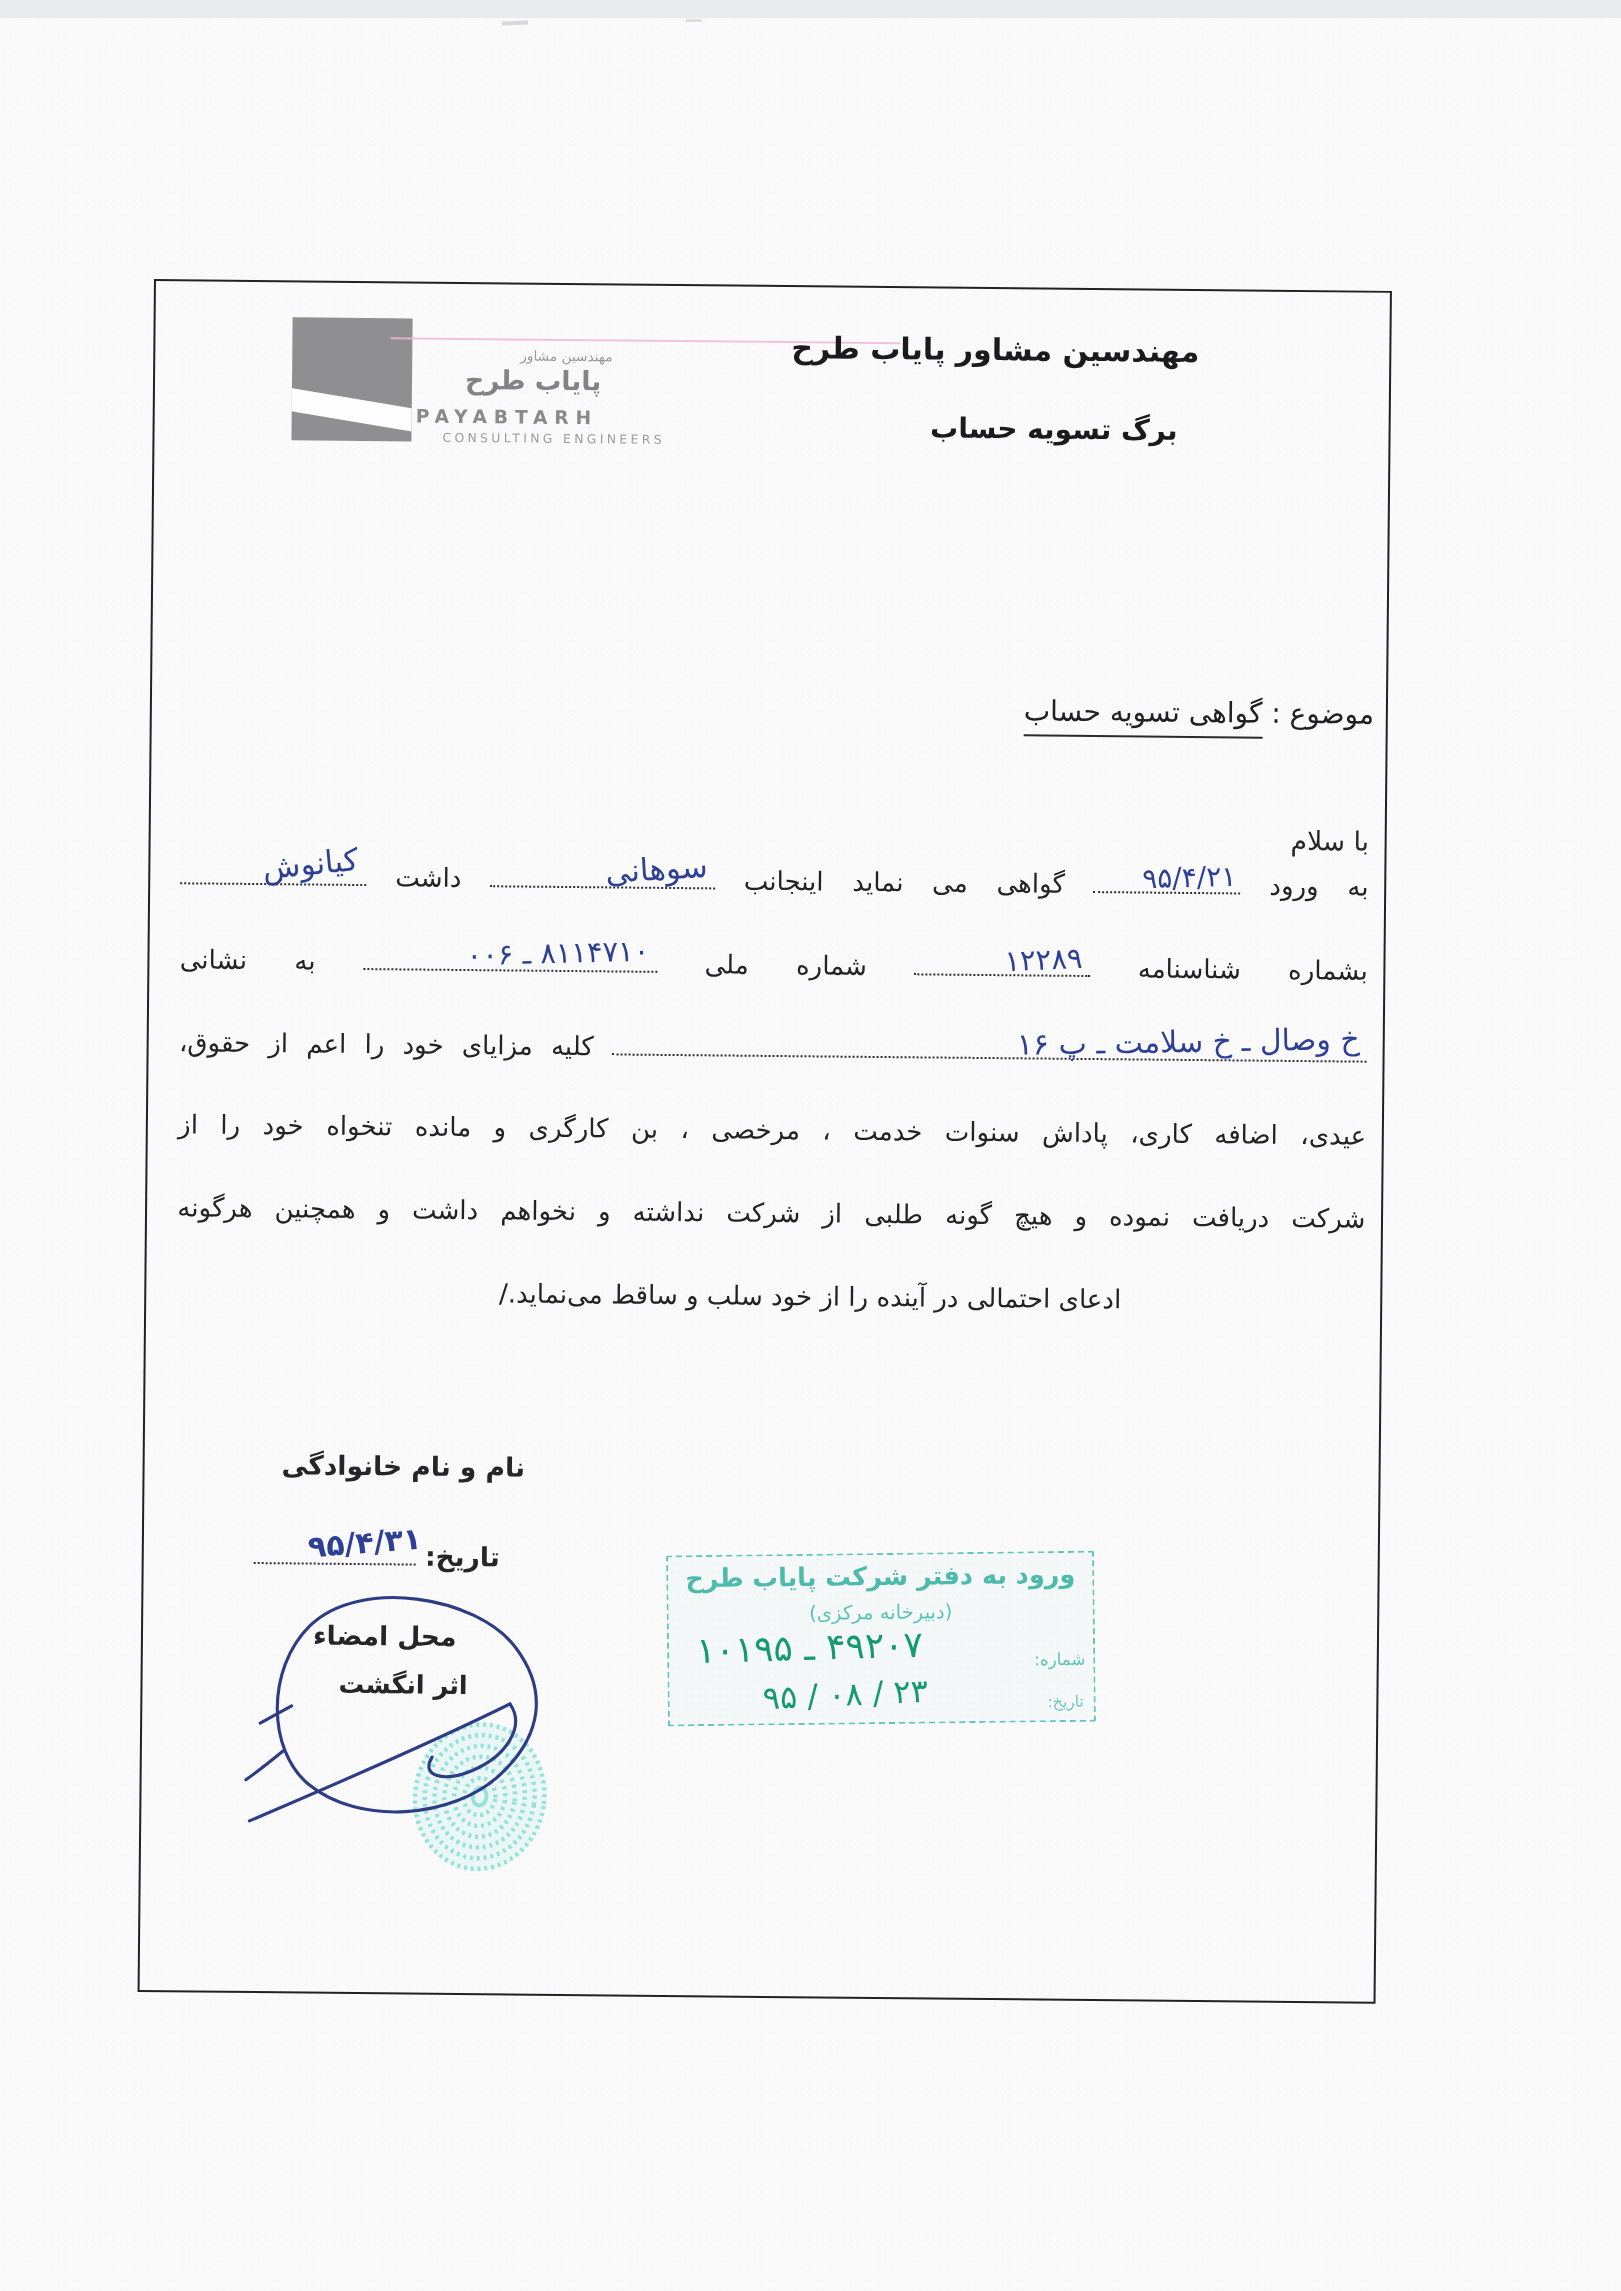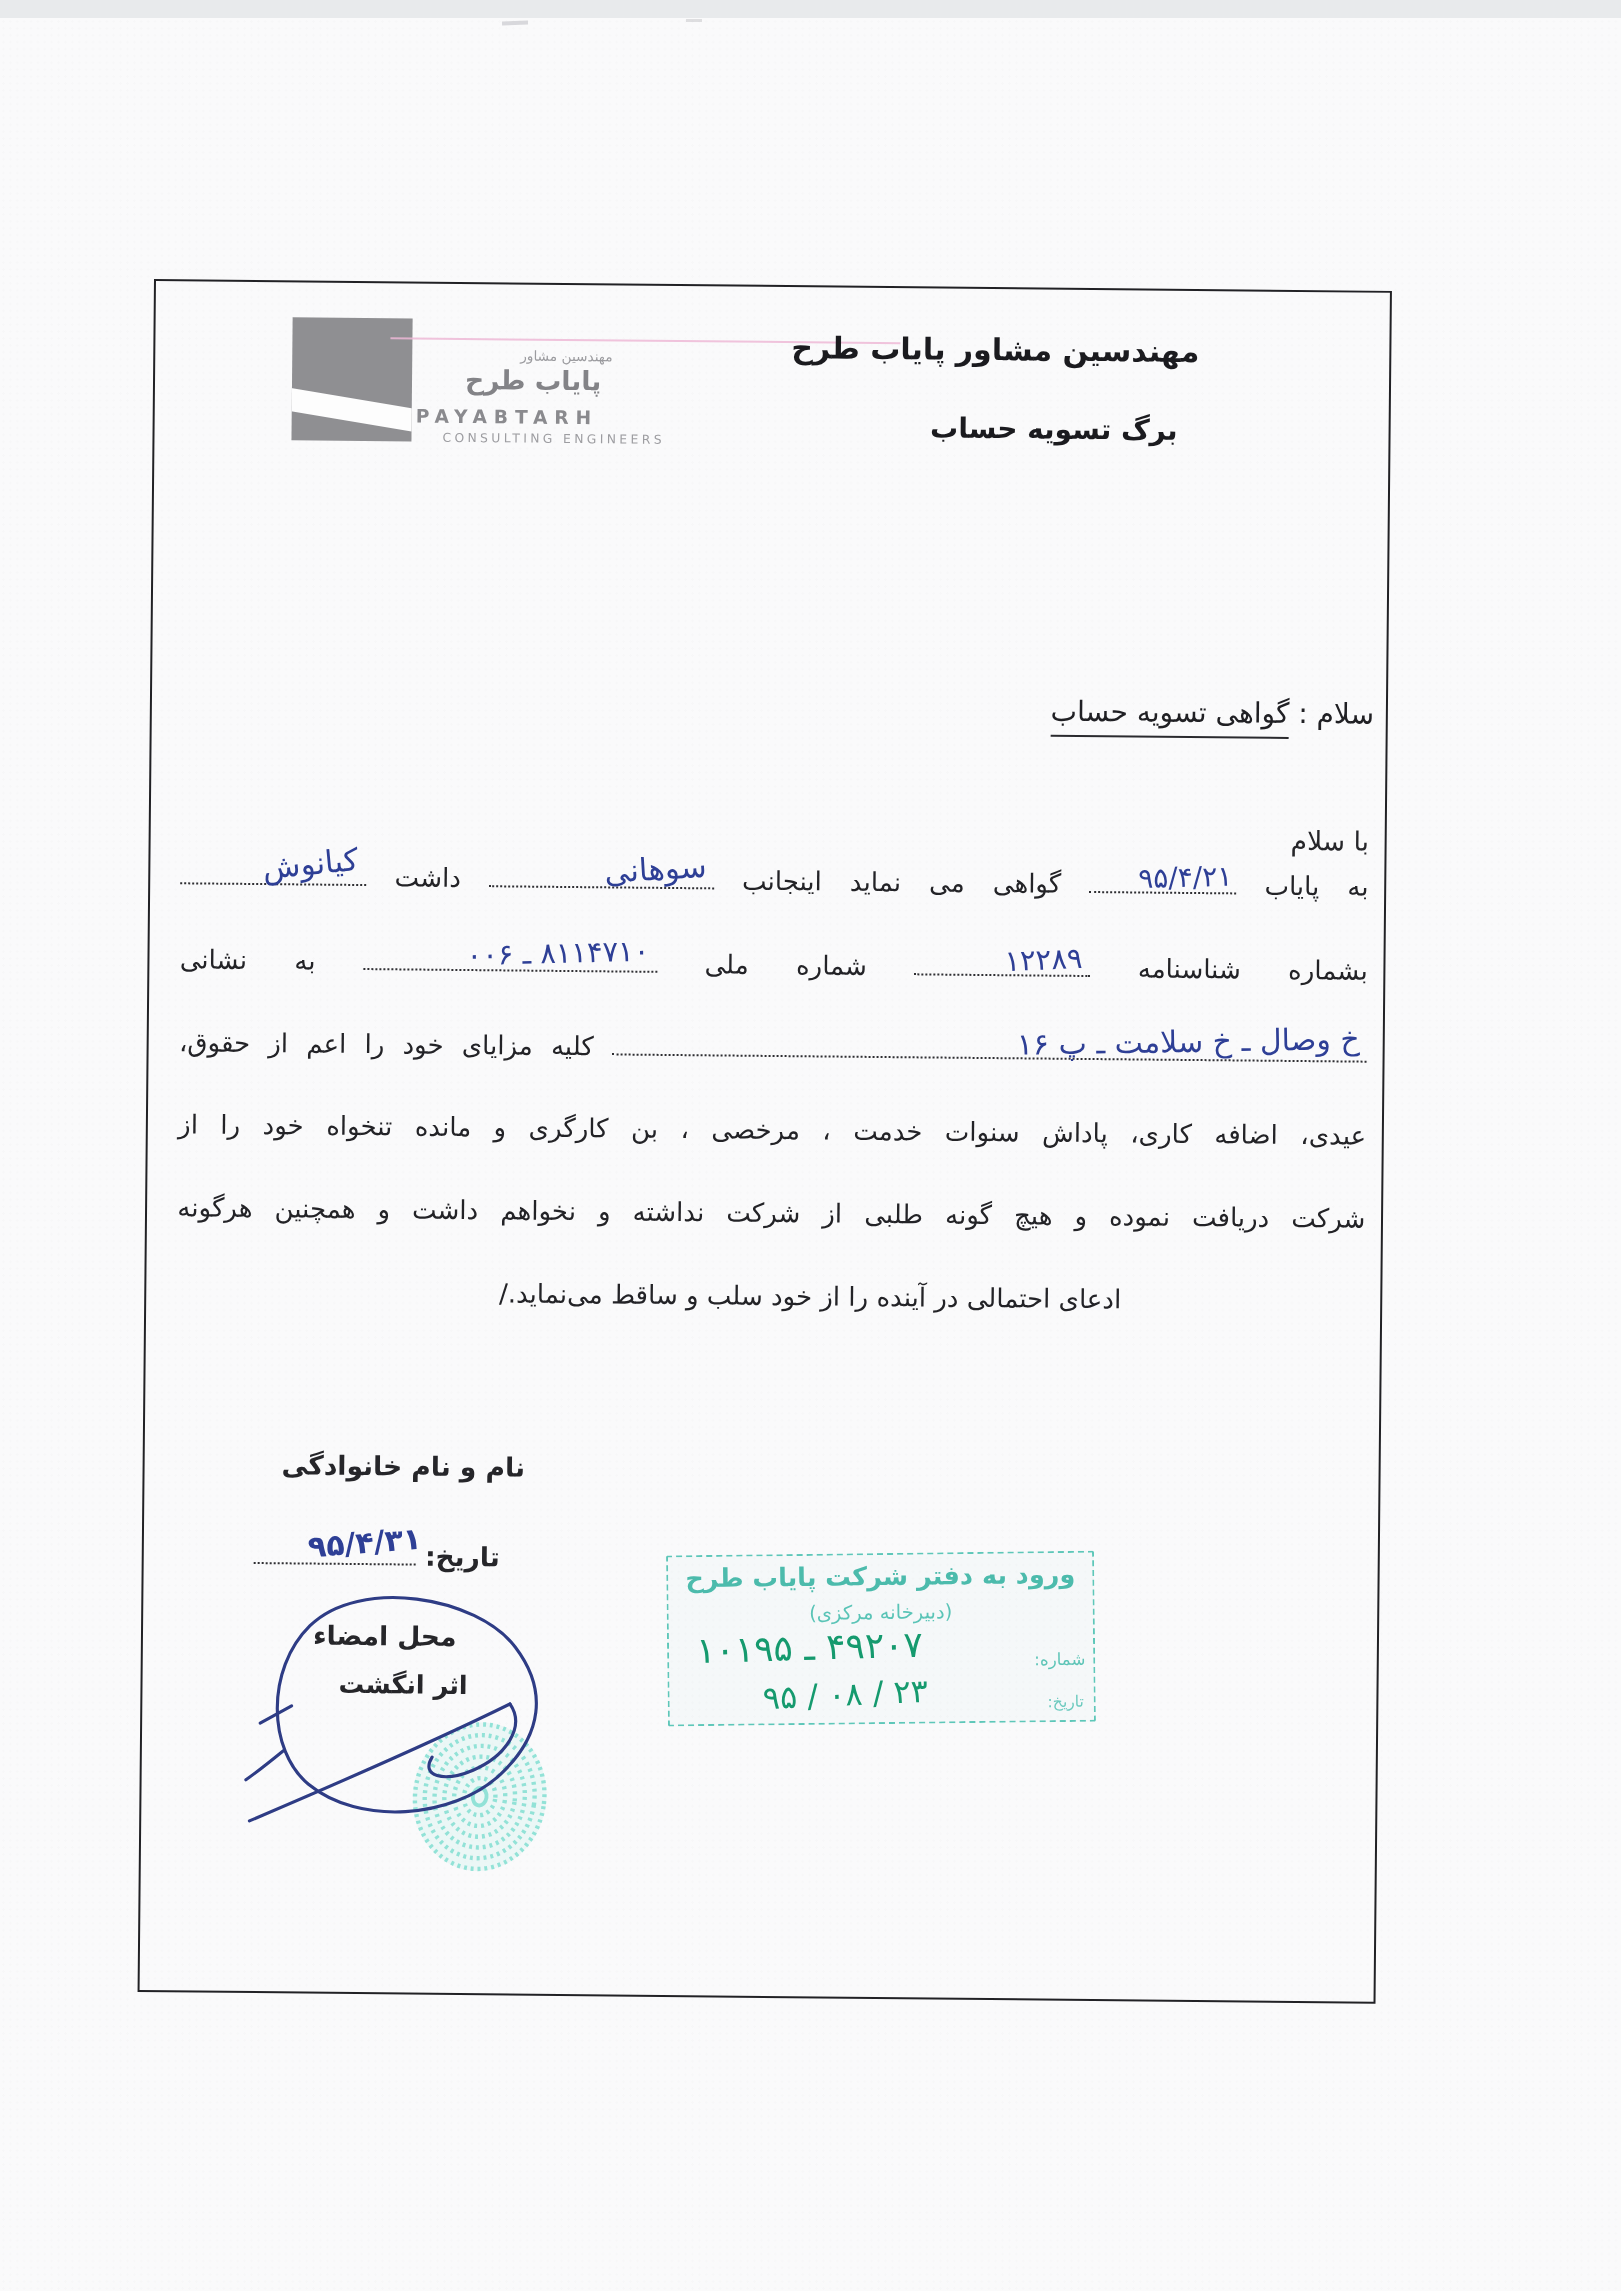--- a/index.html
+++ b/index.html
@@ -106,28 +106,28 @@
     <div class="abs logo-fa-small">مهندسین مشاور</div>
     <div class="abs logo-fa-name">پایاب طرح</div>
     <div class="abs logo-en">PAYABTARH</div>
     <div class="abs logo-en-sub">CONSULTING ENGINEERS</div>
 
     <div class="abs header-rule"></div>
     <div class="abs company-name">مهندسین مشاور پایاب طرح</div>
     <div class="abs form-title">برگ تسویه حساب</div>
 
     <div class="abs subject">
-      <span>سلام :</span>
+      <span>موضوع :</span>
       <span class="u">گواهی تسویه حساب</span>
     </div>
 
     <div class="abs salutation">با سلام</div>
 
     <div class="abs pline jline l1">
-      <span>به پایاب</span>
+      <span>به ورود</span>
       <span class="blank b-date1"><span class="hw hw-date1 ltr">۹۵/۴/۲۱</span></span>
       <span>گواهی می نماید اینجانب</span>
       <span class="blank b-name"><span class="hw hw-name">سوهانی</span></span>
       <span>داشت</span>
       <span class="blank b-father"><span class="hw hw-father">کیانوش</span></span>
     </div>
 
     <div class="abs pline jline l2">
       <span>بشماره شناسنامه</span>
       <span class="blank b-id"><span class="hw hw-id ltr">۱۲۲۸۹</span></span>

